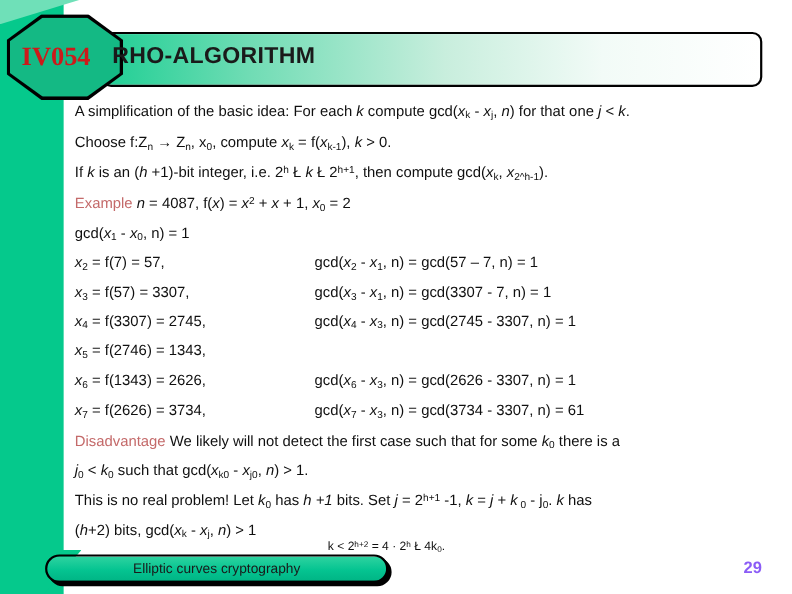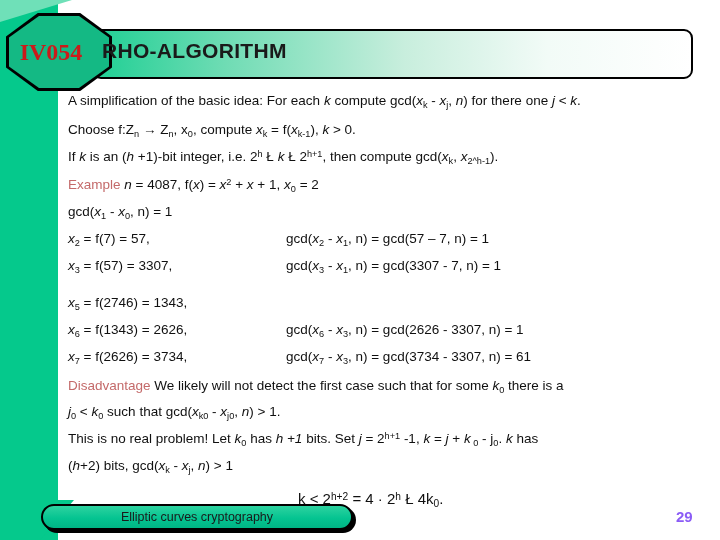--- a/index.html
+++ b/index.html
@@ -142,21 +142,21 @@
     white-space: nowrap;
   }
   .exrow .col-l { width: 218px; flex: none; }
   .exrow .col-r { flex: 1; }
   .exspace { height: 11px; }
 
   #center-line {
     position: absolute;
     left: 298px;
     top: 490px;
-    font-size: 15px;
+    font-size: 11px;
     white-space: nowrap;
     color: #101010;
   }
 
   
   #footer-pill-shadow {
     position: absolute;
     left: 44px;
     top: 507px;
     width: 312px;
@@ -205,21 +205,21 @@
 
 <div id="octagon">
   <div id="octagon-inner"></div>
   <div id="course-code">IV054</div>
 </div>
 
 <div id="title-text">RHO-ALGORITHM</div>
 
 <div id="content">
 
-  <div class="line"><span>A simplification of the basic idea: For each </span><span class="it">k</span><span> compute gcd(</span><span class="it">x</span><sub>k</sub><span> - </span><span class="it">x</span><sub>j</sub><span>, </span><span class="it">n</span><span>) for there one </span><span class="it">j</span><span> &lt; </span><span class="it">k</span><span>.</span></div>
+  <div class="line"><span>A simplification of the basic idea: For each </span><span class="it">k</span><span> compute gcd(</span><span class="it">x</span><sub>k</sub><span> - </span><span class="it">x</span><sub>j</sub><span>, </span><span class="it">n</span><span>) for that one </span><span class="it">j</span><span> &lt; </span><span class="it">k</span><span>.</span></div>
 
   <div class="gap-md"></div>
 
   <div class="line"><span>Choose f:Z</span><sub>n</sub><span> → Z</span><sub>n</sub><span>, x</span><sub>0</sub><span>, compute </span><span class="it">x</span><sub>k</sub><span> = f(</span><span class="it">x</span><sub>k-1</sub><span>), </span><span class="it">k</span><span> &gt; 0.</span></div>
 
   <div class="gap-sm"></div>
 
   <div class="line"><span>If </span><span class="it">k</span><span> is an (</span><span class="it">h</span><span> +1)-bit integer, i.e. 2</span><sup>h</sup><span> Ł </span><span class="it">k</span><span> Ł </span><span> 2</span><sup>h+1</sup><span>, then compute gcd(</span><span class="it">x</span><sub>k</sub><span>, </span><span class="it">x</span><sub>2^h-1</sub><span>).</span></div>
 
   <div class="gap-md"></div>
@@ -236,20 +236,24 @@
       <div class="exrow">
         <div class="col-l"><span class="it">x</span><sub>2</sub><span> = f(7) = 57,</span></div>
         <div class="col-r"><span>gcd(</span><span class="it">x</span><sub>2</sub><span> - </span><span class="it">x</span><sub>1</sub><span>, n) = gcd(57 – 7, n) = 1</span></div>
       </div>
       <div class="exspace"></div>
       <div class="exrow">
         <div class="col-l"><span class="it">x</span><sub>3</sub><span> = f(57) = 3307,</span></div>
         <div class="col-r"><span>gcd(</span><span class="it">x</span><sub>3</sub><span> - </span><span class="it">x</span><sub>1</sub><span>, n) = gcd(3307 - 7, n) = 1</span></div>
       </div>
       <div class="exspace"></div>
+      <div class="exrow">
+        <div class="col-l"><span class="it">x</span><sub>4</sub><span> = f(3307) = 2745,</span></div>
+        <div class="col-r"><span>gcd(</span><span class="it">x</span><sub>4</sub><span> - </span><span class="it">x</span><sub>3</sub><span>, n) = gcd(2745 - 3307, n) = 1</span></div>
+      </div>
       <div class="exspace"></div>
       <div class="exrow">
         <div class="col-l"><span class="it">x</span><sub>5</sub><span> = f(2746) = 1343,</span></div>
       </div>
       <div class="exspace"></div>
       <div class="exrow">
         <div class="col-l"><span class="it">x</span><sub>6</sub><span> = f(1343) = 2626,</span></div>
         <div class="col-r"><span>gcd(</span><span class="it">x</span><sub>6</sub><span> - </span><span class="it">x</span><sub>3</sub><span>, n) = gcd(2626 - 3307, n) = 1</span></div>
       </div>
       <div class="exspace"></div>

